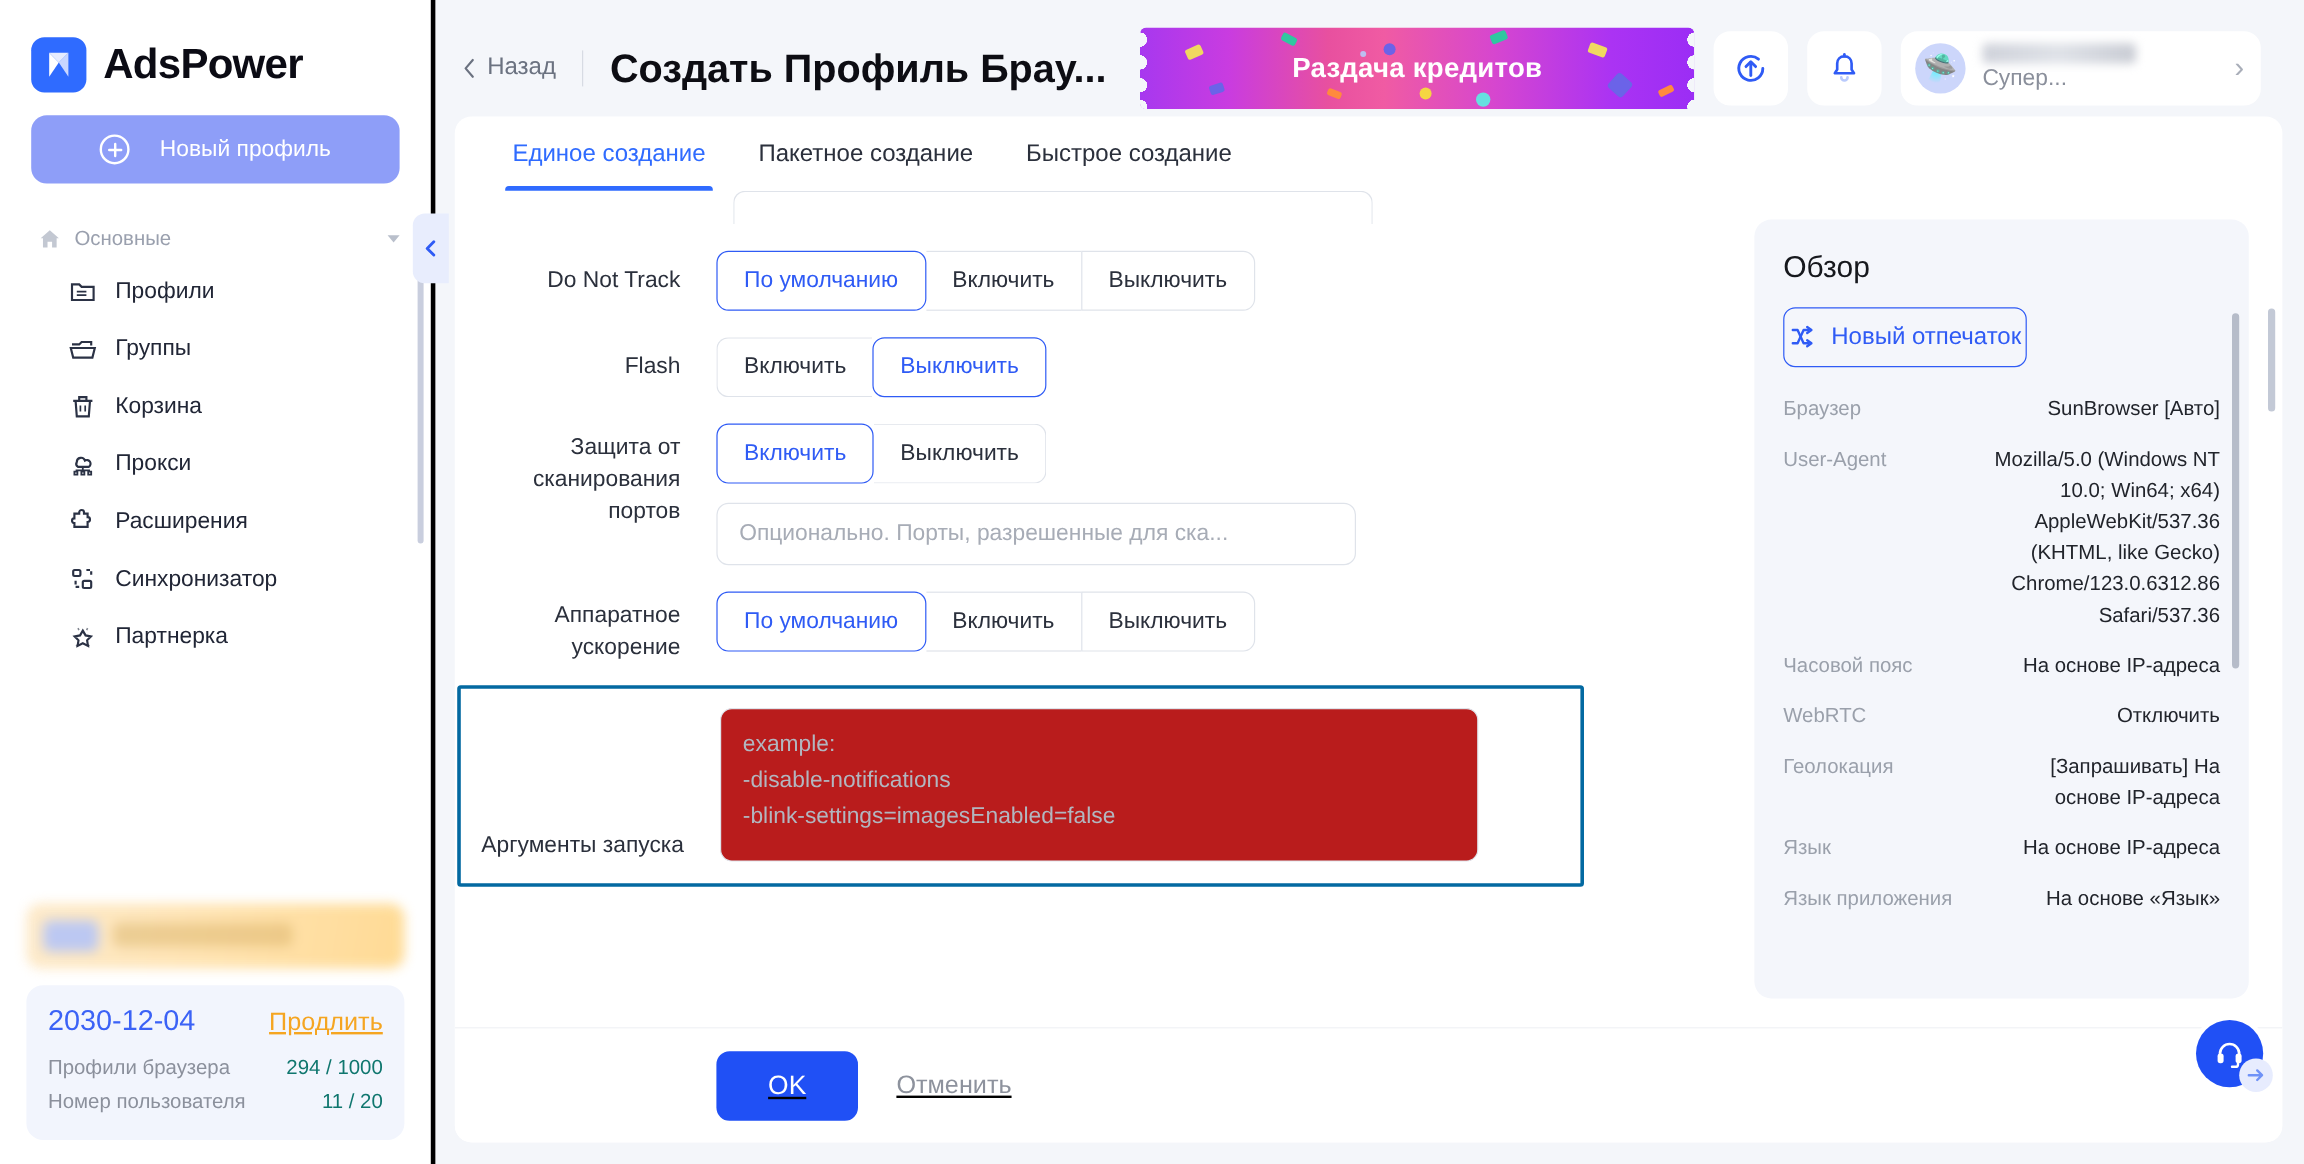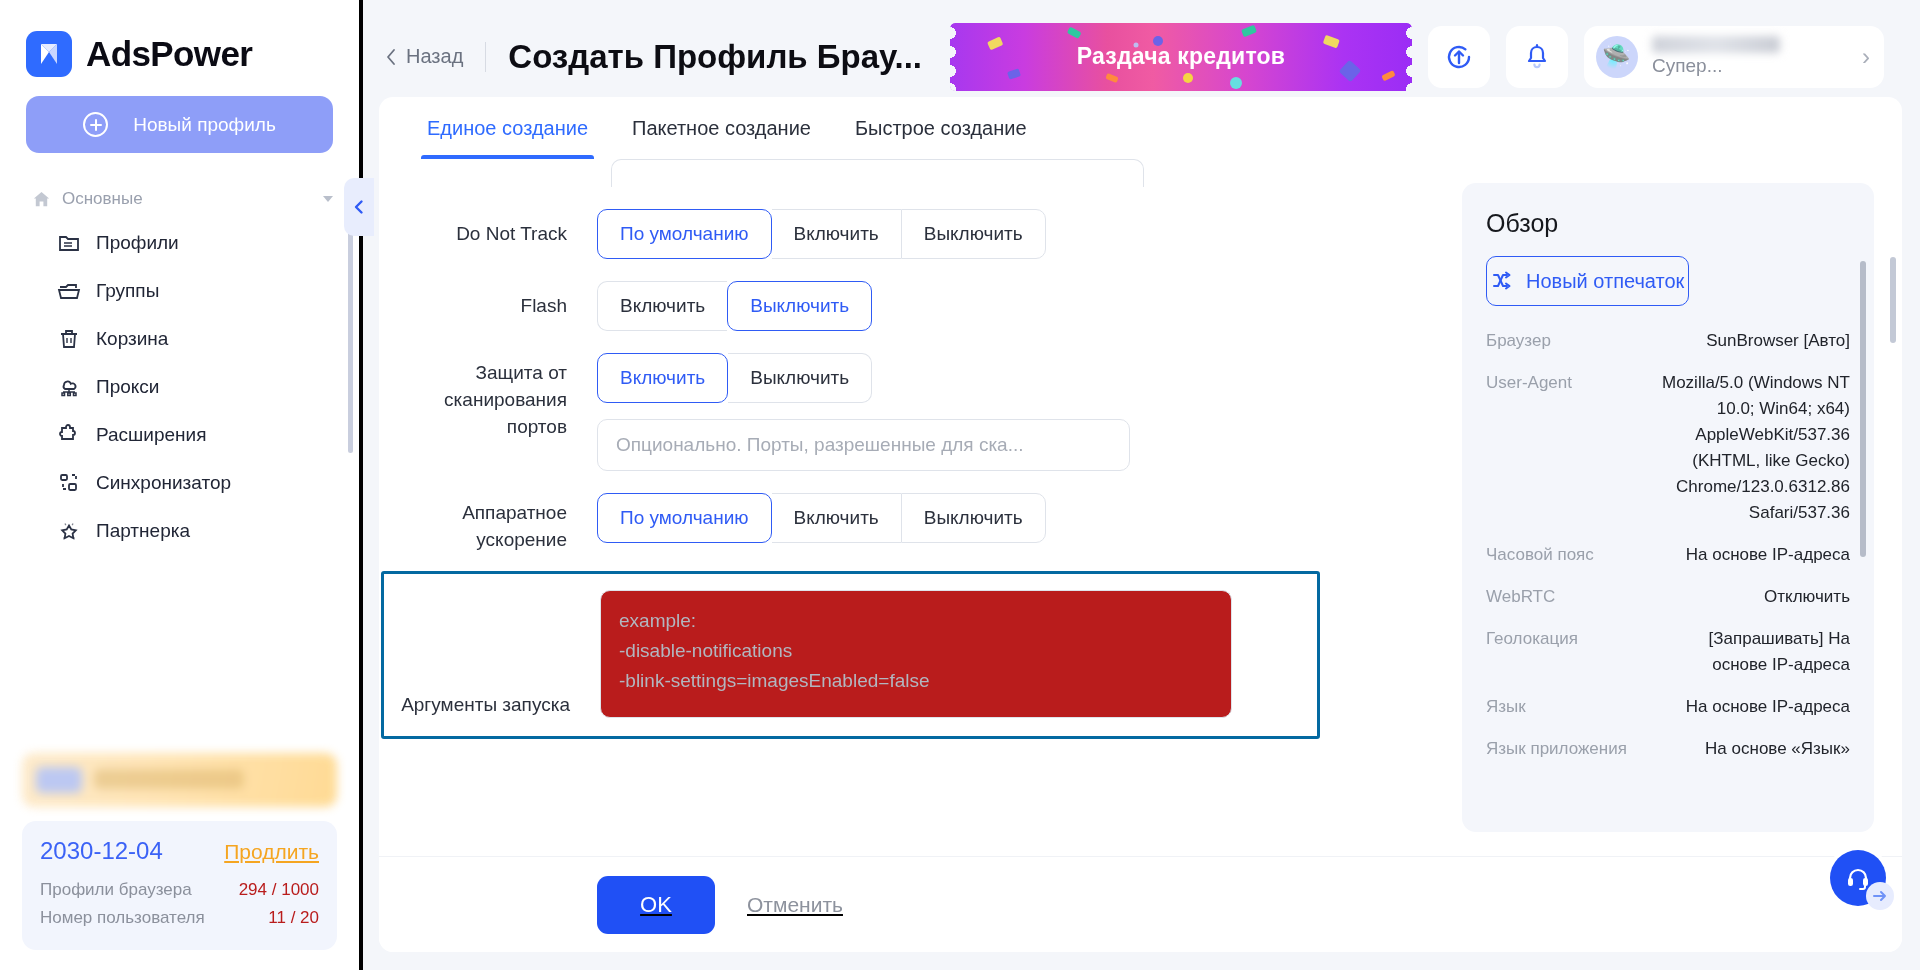--- a/index.html
+++ b/index.html
@@ -83,21 +83,21 @@
   }
 
   .sub-card {
     margin: 14px 22px 20px 22px; background: #f2f5fd; border-radius: 14px;
     padding: 16px 18px 18px 18px;
   }
   .sub-top { display: flex; align-items: baseline; justify-content: space-between; margin-bottom: 11px; }
   .sub-date { color: #3b62f6; font-size: 24px; font-weight: 500; }
   .sub-renew { color: #f5a521; font-size: 21px; text-decoration: underline; cursor: pointer; font-weight: 500;}
   .sub-row { display: flex; justify-content: space-between; color: #8b909c; font-size: 17px; line-height: 28px; }
-  .sub-row .val { color: #b91c1c; }
+  .sub-row .val { color: #0f766e; }
 
   
   .collapse-handle {
     position: absolute; right: -15px; top: 178px; width: 30px; height: 58px;
     background: #e8edfd; border-radius: 10px 0 0 10px;
     display: flex; align-items: center; justify-content: center;
     cursor: pointer; z-index: 20;
   }
   .collapse-handle svg { display:block; }
 

